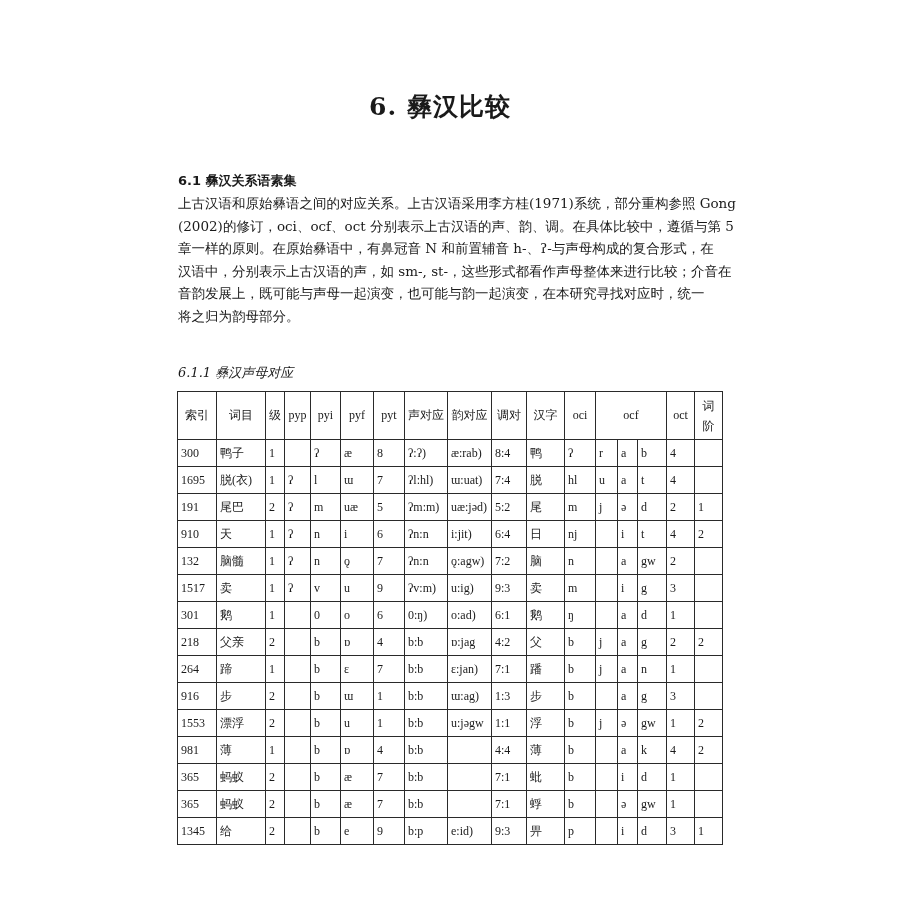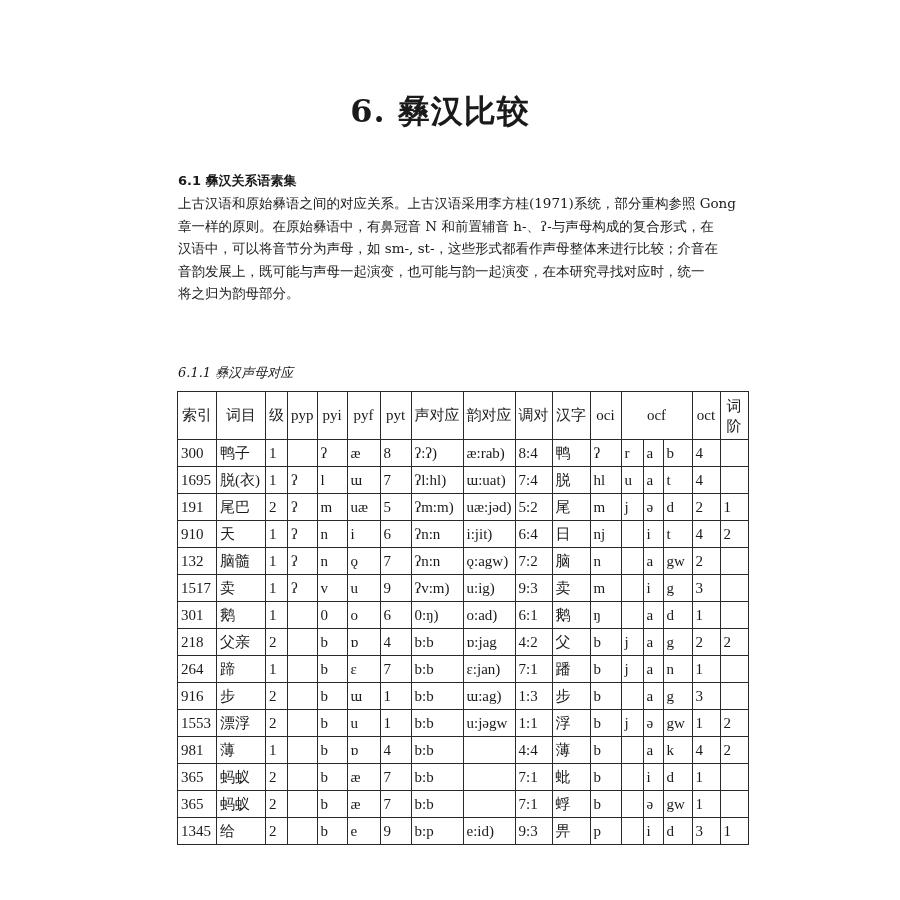--- a/index.html
+++ b/index.html
@@ -1,43 +1,44 @@
 <!DOCTYPE html>
 <html><head>
 <meta charset="utf-8">
 <style>
   html, body { margin: 0; padding: 0; background: #ffffff; }
   body { width: 900px; height: 900px; position: relative; overflow: hidden;
          font-family: "DejaVu Serif", "Liberation Serif", serif; color: #1a1a1a; }
   .page-title { position: absolute; left: 0; width: 880px; top: 90px; text-align: center;
-                font-size: 32px; font-weight: bold; letter-spacing: 1px; }
+                font-size: 25px; font-weight: bold; letter-spacing: 1px; }
   .section-heading { position: absolute; left: 178px; top: 172px; font-size: 13px; font-weight: bold;
                      font-family: "DejaVu Sans", sans-serif; }
   .para { position: absolute; left: 178px; top: 192px; width: 545px; font-size: 13.5px; line-height: 22.6px;
           text-align: justify; }
   .para span.line { display: block; white-space: nowrap; }
   .para span.first { text-indent: 27px; }
   .subsection-heading { position: absolute; left: 178px; top: 364px; font-size: 13px; font-style: italic; }
   table.lex { position: absolute; left: 177px; top: 391px; border-collapse: collapse;
-              font-size: 15px; font-family: "Liberation Serif", serif; padding-left: 41px; }
+              font-size: 12px; font-family: "Liberation Serif", serif; padding-left: 41px; }
   table.lex td, table.lex th { border: 1.5px solid #2a2a2a; padding: 0 3px; height: 26px; text-align: left;
                                font-weight: normal; white-space: nowrap; overflow: hidden; }
   table.lex thead th { height: 47px; text-align: center; }
   table.lex th.vert { line-height: 20px; }
 </style>
 </head>
 <body>
 
 <div class="page-title">6. 彝汉比较</div>
 <div class="section-heading">6.1 彝汉关系语素集</div>
 
 <div class="para">
   <span class="line">上古汉语和原始彝语之间的对应关系。上古汉语采用李方桂(1971)系统，部分重构参照 Gong</span>
+  <span class="line">(2002)的修订，oci、ocf、oct 分别表示上古汉语的声、韵、调。在具体比较中，遵循与第 5</span>
   <span class="line">章一样的原则。在原始彝语中，有鼻冠音 N 和前置辅音 h-、ʔ-与声母构成的复合形式，在</span>
-  <span class="line">汉语中，可以将音节分为声母，如 sm-, st-，这些形式都看作声母整体来进行比较；介音在</span>
+  <span class="line">汉语中，分别表示上古汉语的声，如 sm-, st-，这些形式都看作声母整体来进行比较；介音在</span>
   <span class="line">音韵发展上，既可能与声母一起演变，也可能与韵一起演变，在本研究寻找对应时，统一</span>
   <span class="line">将之归为韵母部分。</span>
 </div>
 
 <div class="subsection-heading">6.1.1 彝汉声母对应</div>
 
 <table class="lex">
   <colgroup>
     <col style="width:39px">
       <col style="width:49px">

